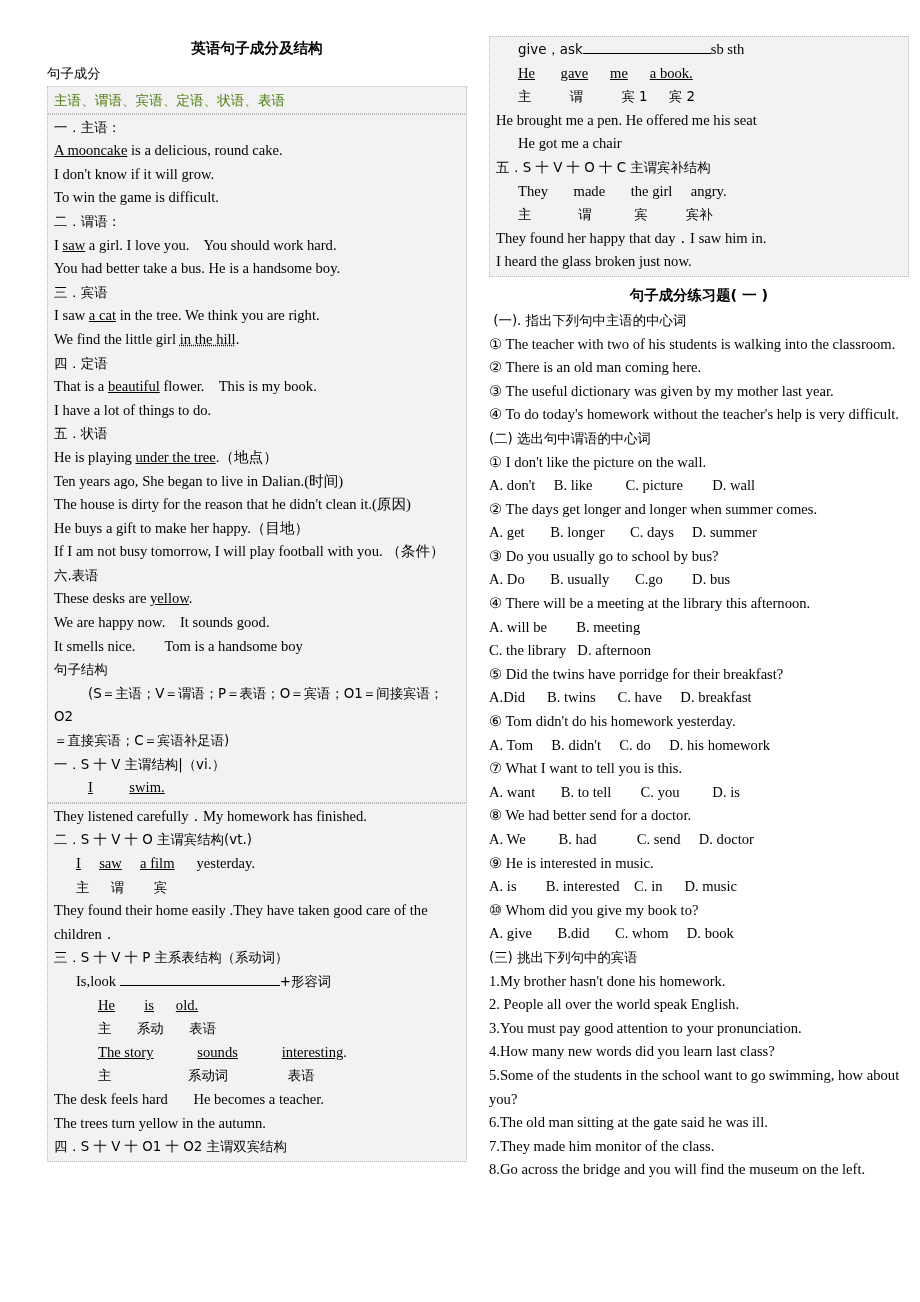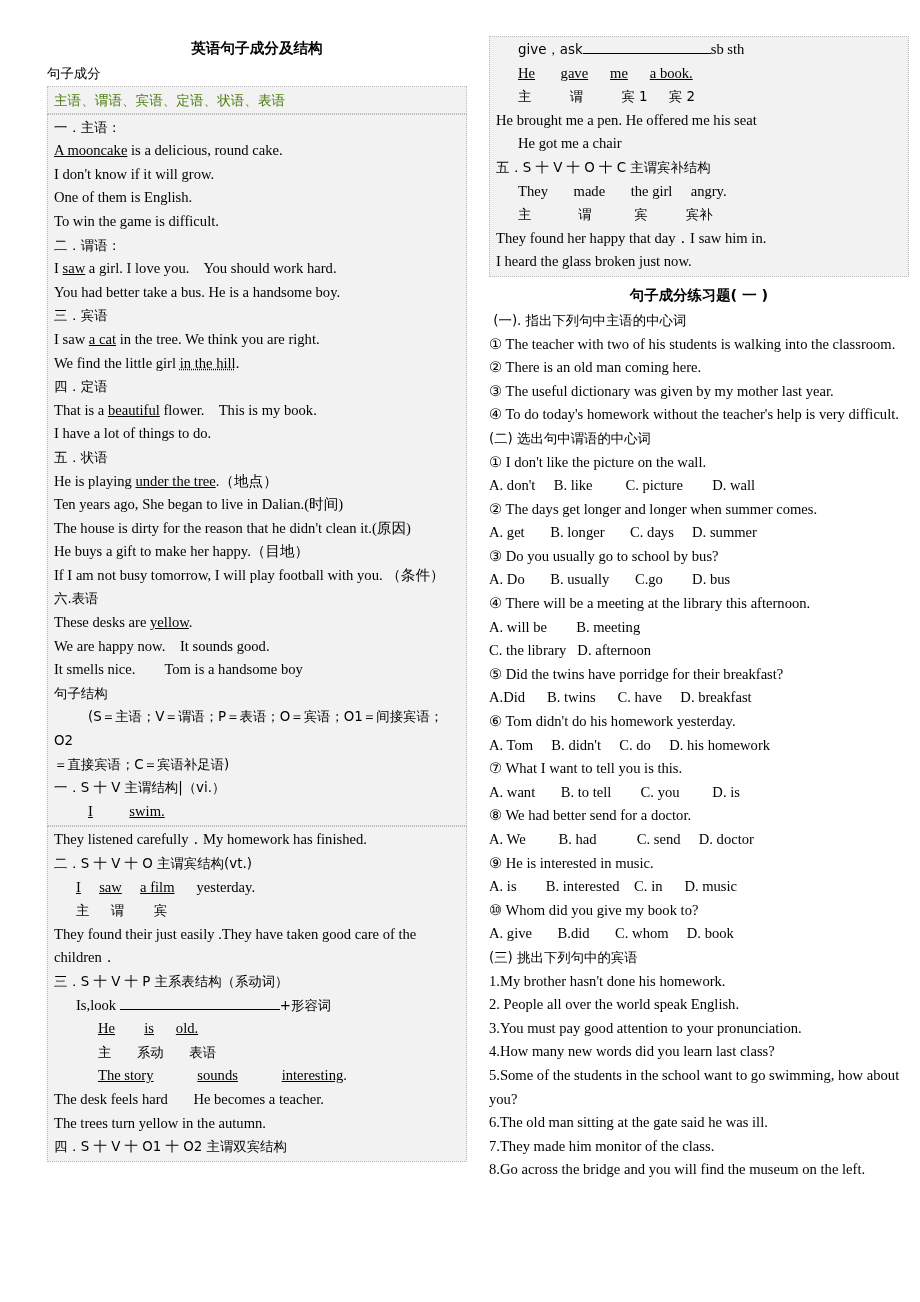--- a/index.html
+++ b/index.html
@@ -130,21 +130,20 @@
 
       <div class="shade-row">
         <div class="cn-light">主语、谓语、宾语、定语、状语、表语</div>
       </div>
 
       <div class="shaded">
 
         <div class="hd-cn">一．主语：</div>
         <div class="ln"><u class="u">A mooncake</u> is a delicious, round cake.</div>
         <div class="ln">I don't know if it will grow.</div>
-        <div class="ln">One of them is English.</div>
         <div class="ln">To win the game is difficult.</div>
 
         <div class="hd-cn">二．谓语：</div>
         <div class="ln">I <u class="u">saw</u> a girl. I love you.    You should work hard.</div>
         <div class="ln">You had better take a bus. He is a handsome boy.</div>
 
         <div class="hd-cn">三．宾语</div>
         <div class="ln">I saw <u class="u">a cat</u> in the tree. We think you are right.</div>
         <div class="ln">We find the little girl <span class="dotted-u">in the hill</span>.</div>
 
@@ -171,28 +170,29 @@
         <div class="hd-cn">一．S 十 V 主谓结构|（vi.）</div>
         <div class="diag indent1"><u class="u">I</u>          <u class="u">swim.</u></div>
       </div>
 
       <div class="shaded">
         <div class="ln">They listened carefully．My homework has finished.</div>
 
         <div class="hd-cn">二．S 十 V 十 O 主谓宾结构(vt.)</div>
         <div class="diag indent2"><u class="u">I</u>     <u class="u">saw</u>     <u class="u">a film</u>      yesterday.</div>
         <div class="diag-cn indent2">主     谓       宾</div>
-        <div class="ln">They found their just easily .They have taken good care of the</div>
+        <div class="ln">They found their home easily .They have taken good care of the</div>
         <div class="ln">children．</div>
 
         <div class="hd-cn">三．S 十 V 十 P 主系表结构（系动词）</div>
         <div class="diag indent2"><span>Is,look </span><span class="blank-line" style="width:160px;"></span><span class="cn">+形容词</span></div>
         <div class="diag indent3"><u class="u">He</u>        <u class="u">is</u>      <u class="u">old.</u></div>
         <div class="diag-cn indent3">主      系动      表语</div>
         <div class="diag indent3"><u class="u">The story</u>            <u class="u">sounds</u>            <u class="u">interesting</u>.</div>
+        <div class="diag-cn indent3">主                  系动词              表语</div>
         <div class="ln">The desk feels hard       He becomes a teacher.</div>
         <div class="ln">The trees turn yellow in the autumn.</div>
 
         <div class="hd-cn">四．S 十 V 十 O1 十 O2 主谓双宾结构</div>
       </div>
 
     </div>
 
     <div class="col">
 

